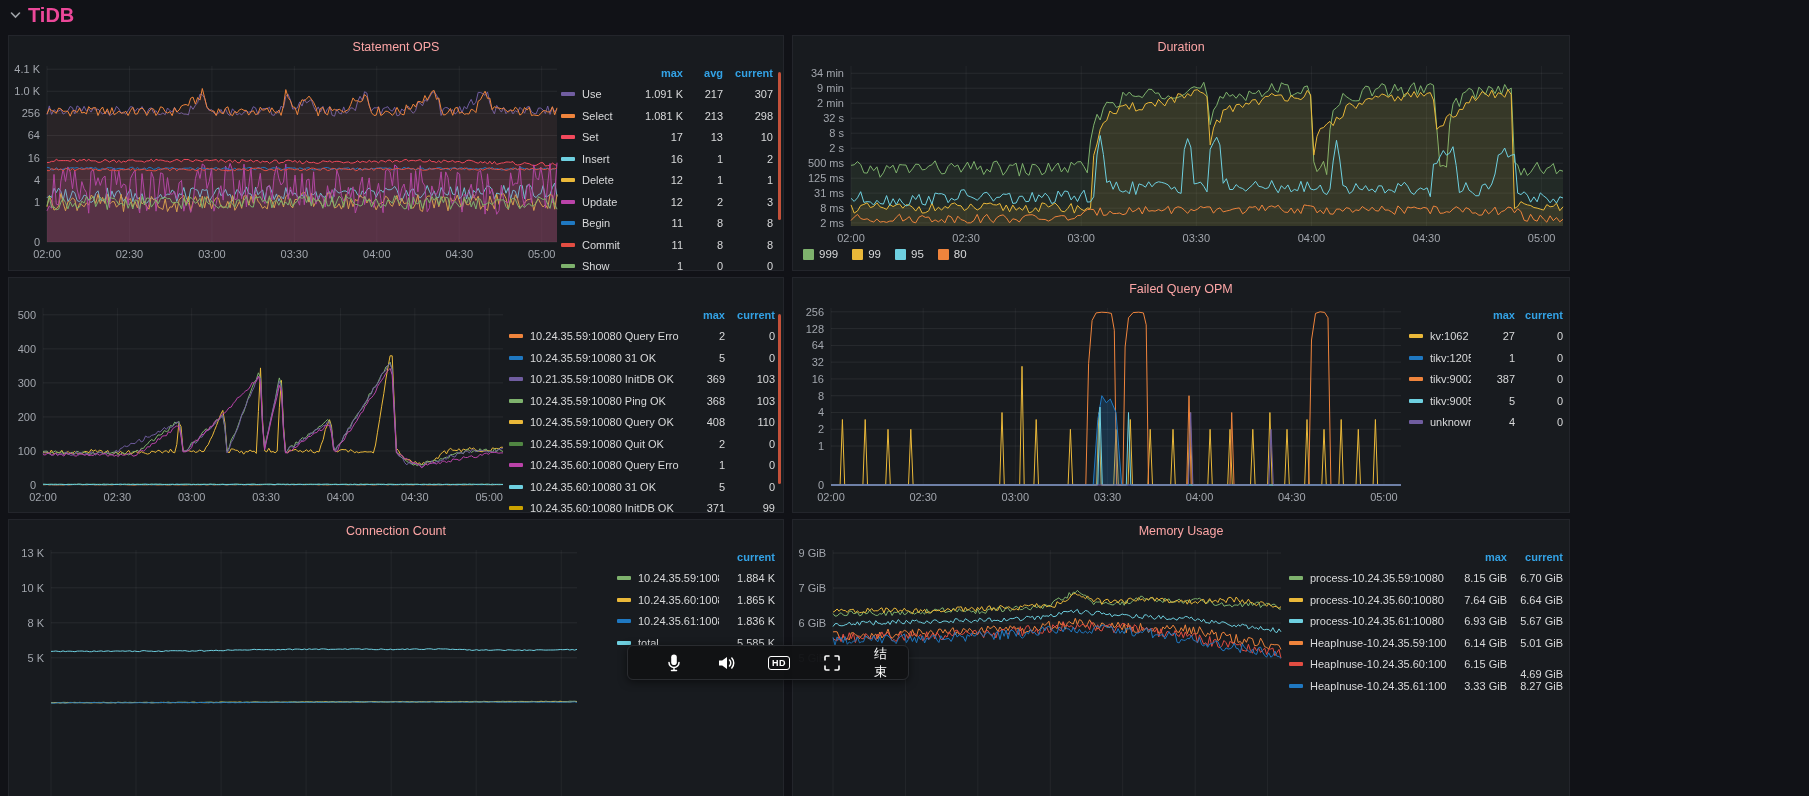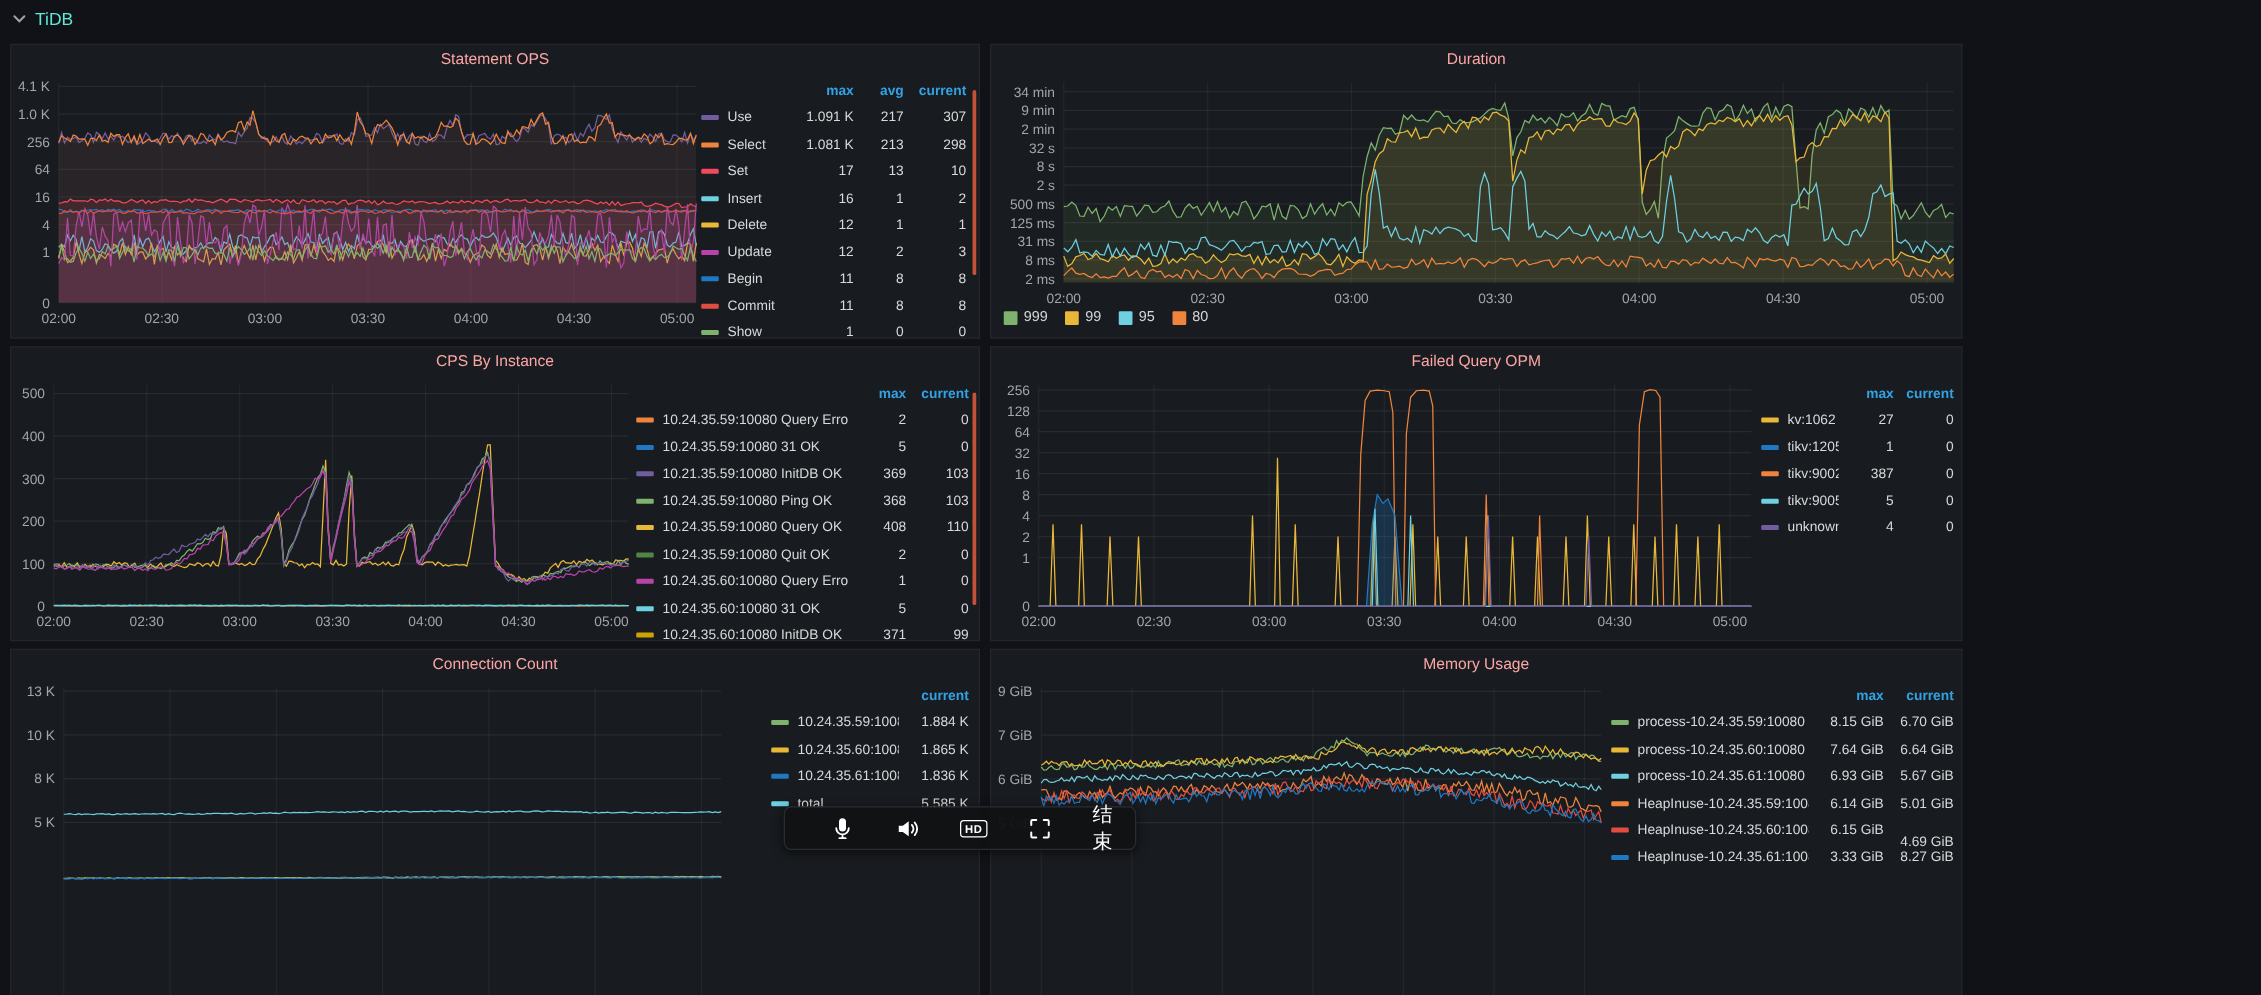--- a/index.html
+++ b/index.html
@@ -1,21 +1,21 @@
 <!DOCTYPE html>
 <html><head>
 <meta charset="utf-8">
 <style>
   *{margin:0;padding:0;box-sizing:border-box}
   html,body{overflow:hidden}
   body{width:1809px;height:796px;background:#111217;position:relative;
        font-family:"Liberation Sans",sans-serif;color:#d8d9da}
   .row-header{position:absolute;left:0;top:0;width:100%;height:30px;display:flex;
        align-items:center;gap:7px;padding-left:10px;cursor:pointer}
-  .row-title{font-size:14px;font-weight:400;color:#5eead4}
+  .row-title{font-size:20px;font-weight:700;color:#ec4899}
   .chev{flex:none}
   .panel{position:absolute;background:#181b1f;border:1px solid #23252b;overflow:hidden}
   .panel-title{position:absolute;top:4px;left:0;right:0;text-align:center;font-size:12.5px;
        font-weight:500;color:#fca5a5;cursor:pointer;z-index:3}
   #p-statement{left:8px;top:35px;width:776px;height:236px}
   #p-duration{left:792px;top:35px;width:778px;height:236px}
   #p-cps{left:8px;top:277px;width:776px;height:236px}
   #p-failed{left:792px;top:277px;width:778px;height:236px}
   #p-conn{left:8px;top:519px;width:776px;height:300px}
   #p-mem{left:792px;top:519px;width:778px;height:300px}
@@ -42,21 +42,21 @@
   .lg-sq{width:11px;height:11px;border-radius:1px;flex:none}
   .control-bar{position:absolute;left:627px;top:645px;width:282px;height:35px;
        background:rgba(17,18,20,0.96);border:1px solid #2a2c30;border-radius:6px;
        display:flex;align-items:center;justify-content:space-between;padding:0 20px;z-index:20;
        box-shadow:0 2px 8px rgba(0,0,0,0.5)}
   .cb-btn{background:none;border:none;color:#fff;cursor:pointer;display:flex;align-items:flex-start;
        padding:16px;font-family:"Liberation Sans",sans-serif}
   .cb-btn svg{display:block}
   .hd-badge{border:1.5px solid #fff;border-radius:3px;font-size:9px;font-weight:700;
        padding:1px 3px;letter-spacing:0.5px;color:#fff}
-  .cb-end{font-size:16px;color:#fff}
+  .cb-end{font-size:13px;color:#fff}
 </style>
 </head>
 <body>
 
 <div class="row-header">
   <svg class="chev" width="11" height="8" viewBox="0 0 11 8">
     <path d="M1.5 2l4 4 4-4" fill="none" stroke="#9fa3a8" stroke-width="1.6" stroke-linecap="round"></path>
   </svg>
   <span class="row-title">TiDB</span>
 </div>
@@ -244,21 +244,20 @@
         <span>95</span>
       </div>
       <div class="lg-bitem">
         <span class="lg-sq" style="background: rgb(239, 132, 60);"></span>
         <span>80</span>
       </div>
     </div>
 </div>
 
 <div class="panel" id="p-cps">
-  <div class="panel-title">CPS By Instance</div>
   <div class="chart"><svg width="774" height="234">
         <line x1="34" y1="36.80769230769231" x2="494" y2="36.80769230769231" stroke="rgba(255,255,255,0.07)"></line>
         <text x="27" y="40.80769230769231" text-anchor="end" class="axis">500</text>
         <line x1="34" y1="70.84615384615384" x2="494" y2="70.84615384615384" stroke="rgba(255,255,255,0.07)"></line>
         <text x="27" y="74.84615384615384" text-anchor="end" class="axis">400</text>
         <line x1="34" y1="104.88461538461539" x2="494" y2="104.88461538461539" stroke="rgba(255,255,255,0.07)"></line>
         <text x="27" y="108.88461538461539" text-anchor="end" class="axis">300</text>
         <line x1="34" y1="138.92307692307693" x2="494" y2="138.92307692307693" stroke="rgba(255,255,255,0.07)"></line>
         <text x="27" y="142.92307692307693" text-anchor="end" class="axis">200</text>
         <line x1="34" y1="172.96153846153845" x2="494" y2="172.96153846153845" stroke="rgba(255,255,255,0.07)"></line>

